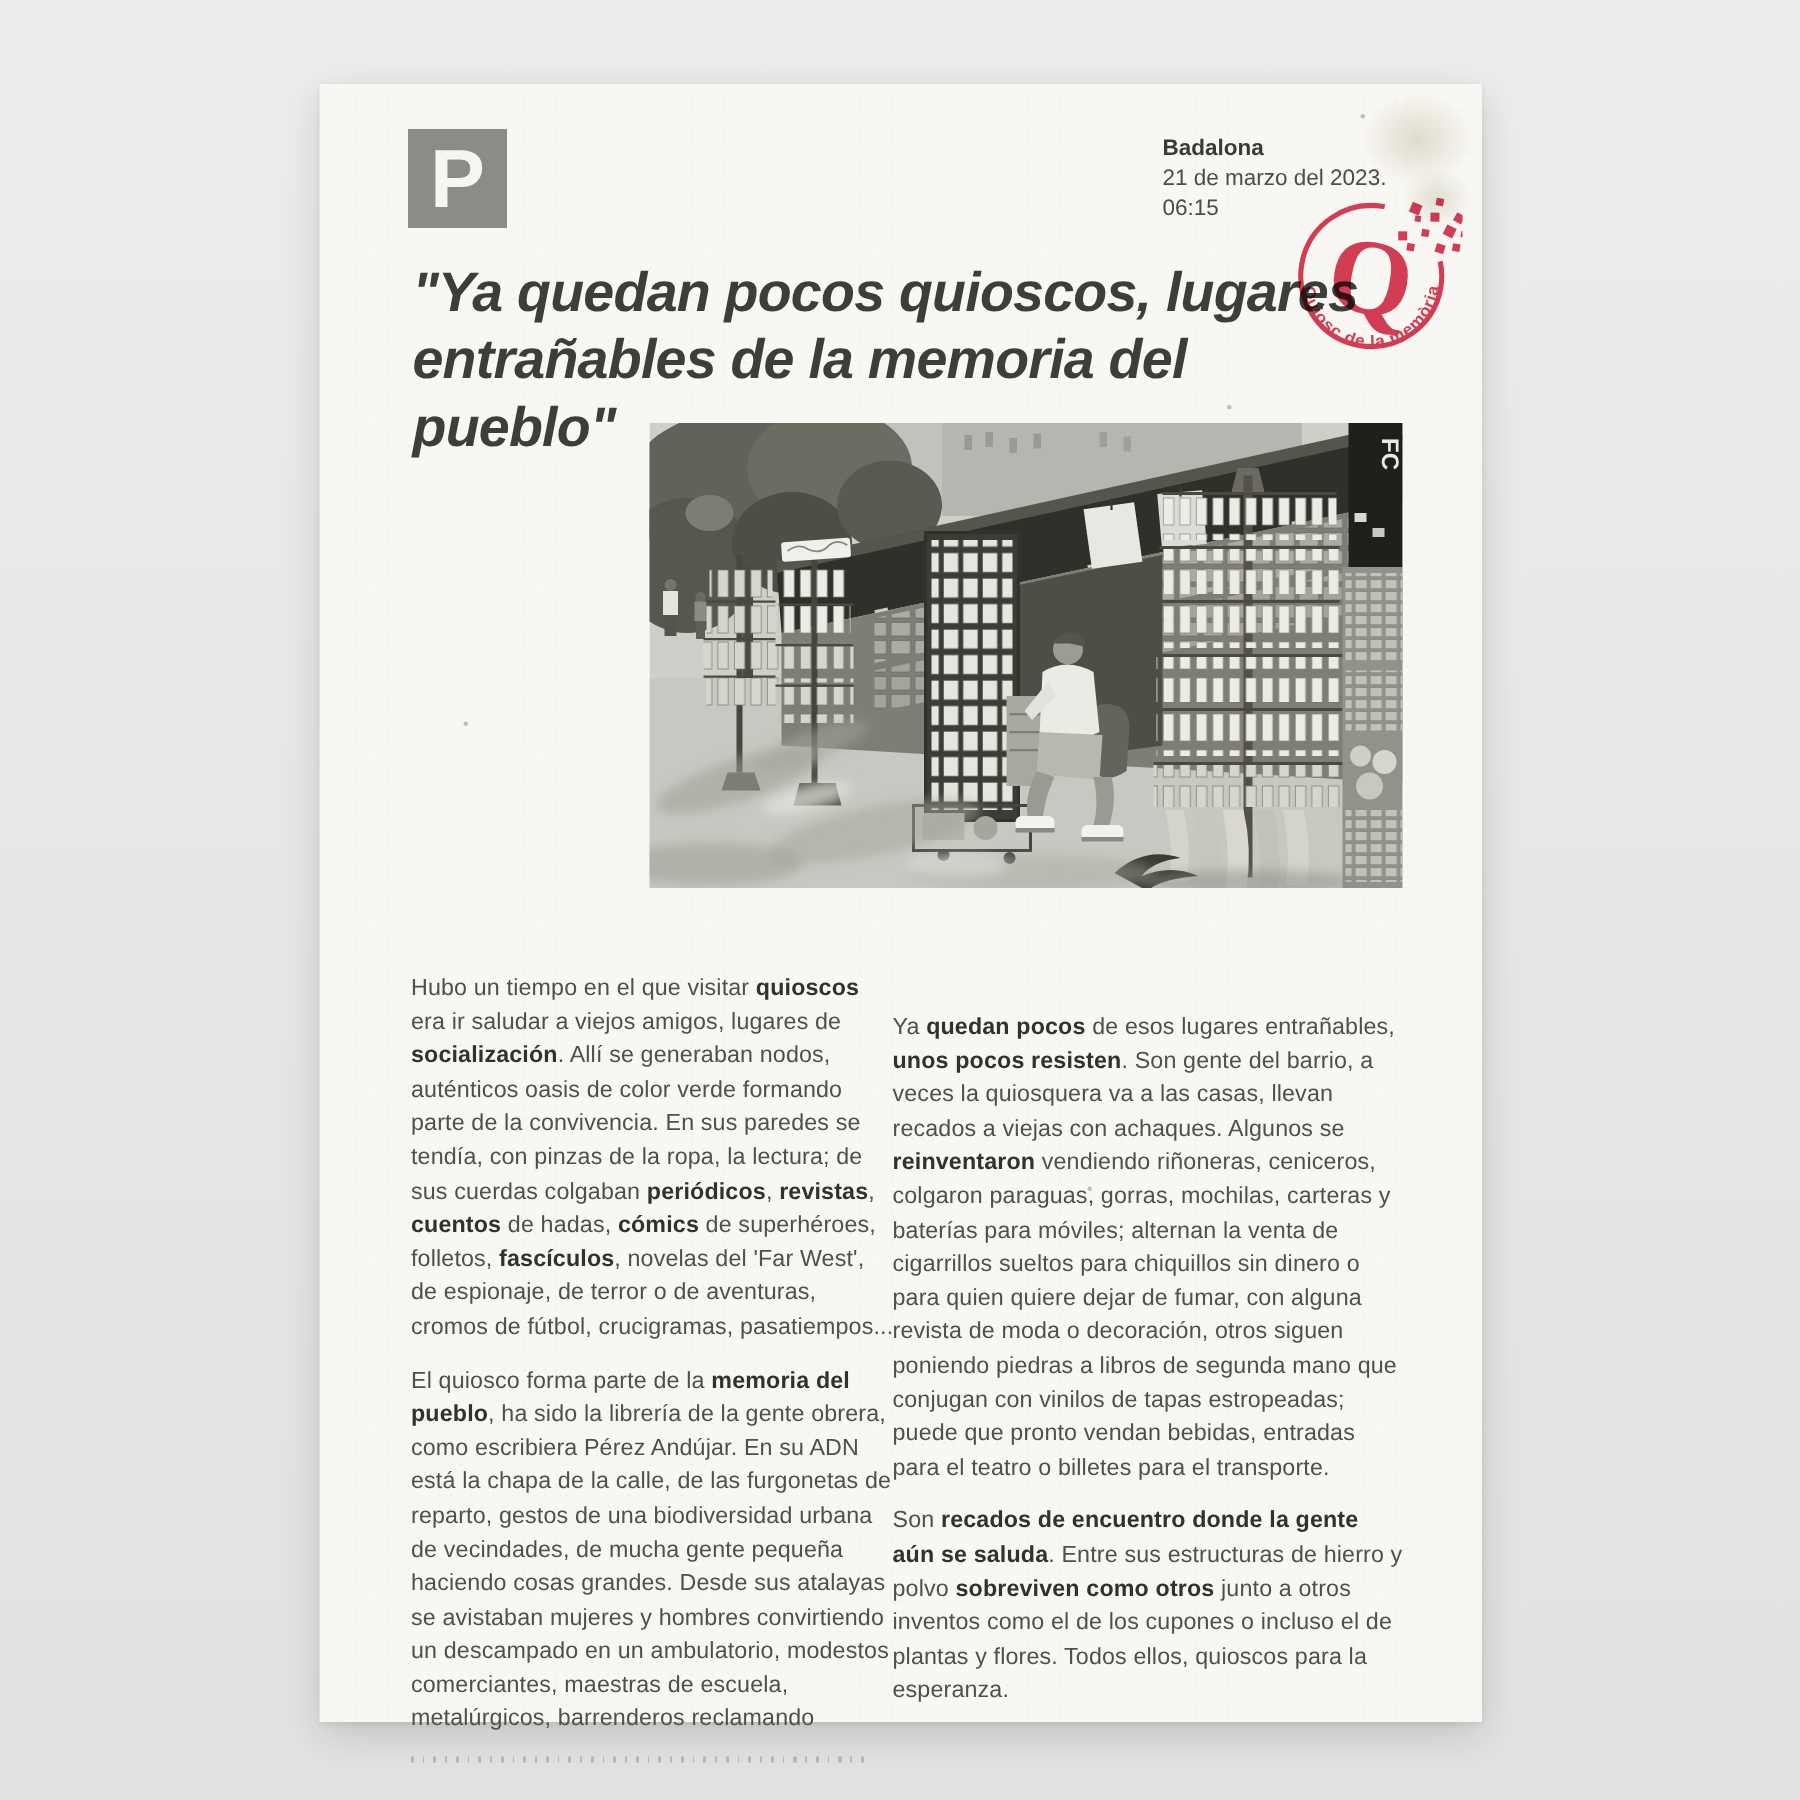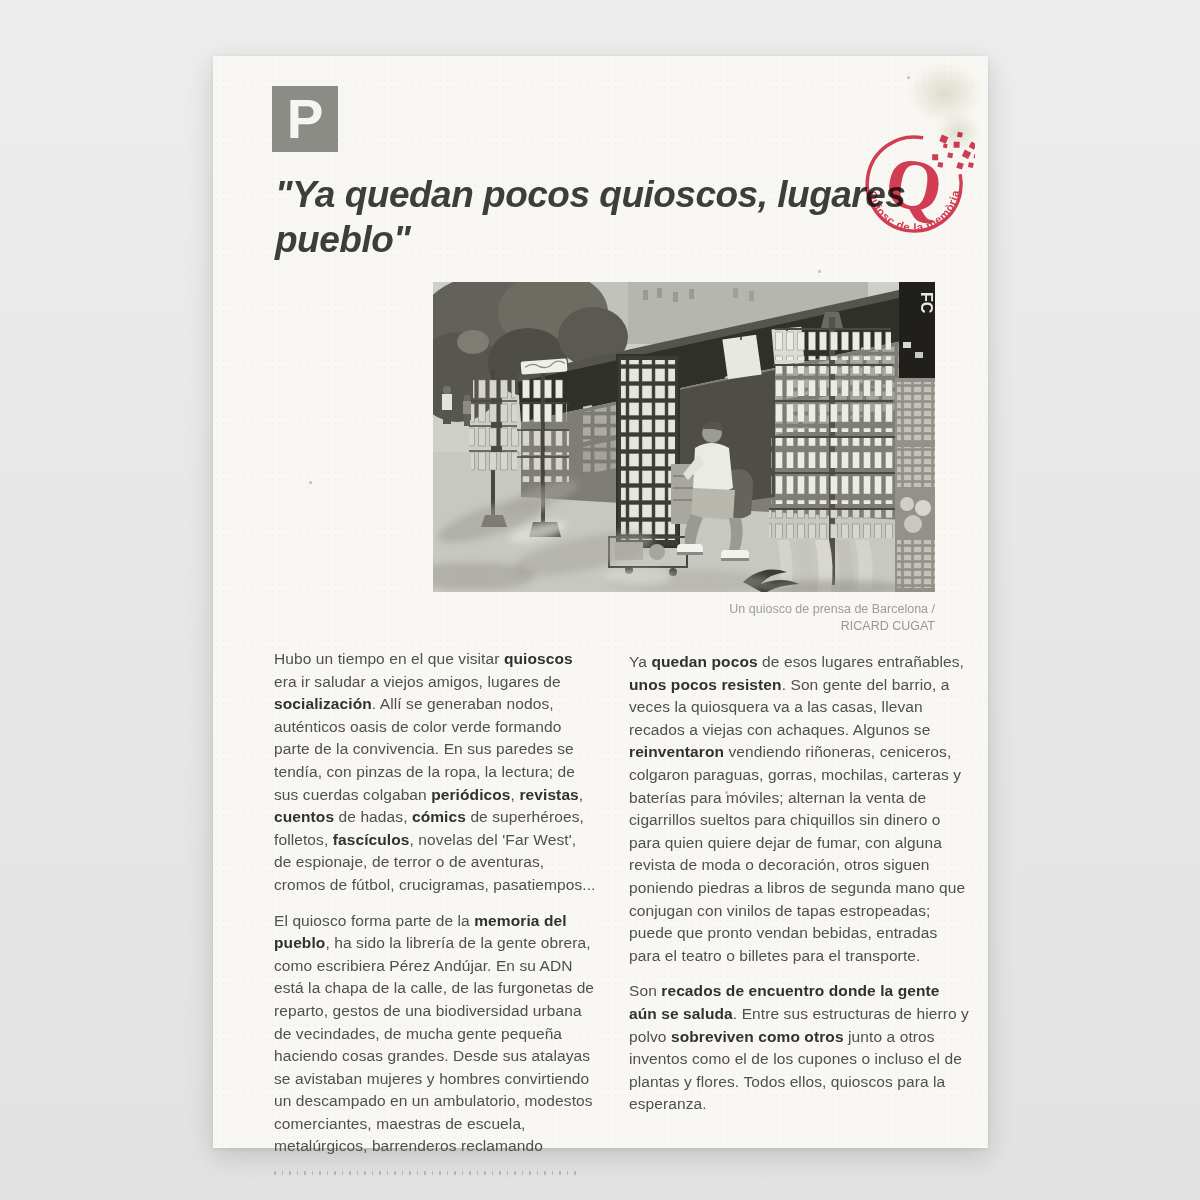--- a/index.html
+++ b/index.html
@@ -31,21 +31,21 @@
     font-style:italic;font-weight:bold;color:#3d3d3a;
     font-size:37px;line-height:45px;letter-spacing:-.5px;
   }
   .headline div{white-space:nowrap;}
   .stamp{position:absolute;left:640px;top:68px;width:122px;height:122px;z-index:2;mix-blend-mode:multiply;opacity:.95;}
   .photo{position:absolute;left:220px;top:226px;width:502px;height:310px;box-shadow:0 0 0 1px rgba(0,0,0,.06) inset;}
   .caption{position:absolute;left:380px;top:545px;width:342px;text-align:right;font-size:12.5px;line-height:17px;color:#9d9d96;}
   .caption .credit{color:#98988f;}
   .columns{position:absolute;left:45px;top:592px;width:677px;font-size:15.5px;line-height:22.6px;color:#4f4f4c;letter-spacing:.1px;}
   .col-left{position:absolute;left:16px;top:0;width:322px;}
-  .col-right{position:absolute;left:337px;top:3px;width:340px;margin-left:34px;}
+  .col-right{position:absolute;left:337px;top:26px;width:340px;}
   .columns p{margin:0 0 13px 0;}
   .columns b{color:#31312e;}
   .faded-line{
     height:4px;width:95%;margin-top:2px;opacity:.38;
     background:repeating-linear-gradient(90deg,#72726b 0 2px,transparent 2px 8px,#72726b 8px 9px,transparent 9px 15px);
   }
 </style>
 </head>
 <body>
 
@@ -55,23 +55,29 @@
   <div class="smudge s2"></div>
   <div class="speck" style="left:694px;top:20px;"></div>
   <div class="speck" style="left:605px;top:214px;"></div>
   <div class="speck" style="left:96px;top:425px;"></div>
   <div class="speck" style="left:512px;top:735px;"></div>
 
   <div class="logo">
     <span>P</span>
   </div>
 
+  <div class="dateline">
+    <div class="city">Badalona</div>
+    <div>21 de marzo del 2023.</div>
+    <div>06:15</div>
+  </div>
 
   <div class="headline">
     <div>"Ya quedan pocos quioscos, lugares</div>
+    <div>entrañables de la memoria del</div>
     <div>pueblo"</div>
   </div>
 
   <svg class="stamp" viewBox="0 0 122 122">
     <g transform="rotate(10 61 61)">
       <circle cx="61" cy="60" r="47" fill="none" stroke="#d6344e" stroke-width="3.4" pathLength="360" stroke-dasharray="293 67" stroke-dashoffset="22"></circle>
       <g fill="#d6344e">
         <rect x="79" y="7" width="7" height="7" transform="rotate(12 82 10)"></rect>
         <rect x="93" y="11" width="6" height="6" transform="rotate(-9 96 14)"></rect>
         <rect x="104" y="18" width="7" height="7" transform="rotate(16 107 21)"></rect>
@@ -279,24 +285,20 @@
       <ellipse cx="150" cy="272" rx="72" ry="16" fill="#a3a39c" opacity=".5" transform="rotate(-12 150 272)"></ellipse>
       <ellipse cx="40" cy="294" rx="62" ry="14" fill="#99998f" opacity=".5"></ellipse>
       <ellipse cx="255" cy="300" rx="82" ry="12" fill="#a8a8a0" opacity=".45"></ellipse>
       <ellipse cx="108" cy="215" rx="40" ry="10" fill="#a6a69e" opacity=".5" transform="rotate(-20 108 215)"></ellipse>
       <ellipse cx="105" cy="250" rx="30" ry="8" fill="#e4e4de" opacity=".7" transform="rotate(-15 105 250)"></ellipse>
       <ellipse cx="205" cy="295" rx="34" ry="8" fill="#e0e0da" opacity=".6"></ellipse>
       <ellipse cx="400" cy="306" rx="70" ry="8" fill="#8e8e86" opacity=".5"></ellipse>
     </g>
   </svg>
 
-  <div class="caption">
-    <div>Un quiosco de prensa de Barcelona /</div>
-    <div class="credit">RICARD CUGAT</div>
-  </div>
 
   <div class="columns">
     <div class="col-left">
       <p><span>Hubo un tiempo en el que visitar </span><b>quioscos</b><span> era ir saludar a viejos amigos, lugares de </span><b>socialización</b><span>. Allí se generaban nodos, auténticos oasis de color verde formando parte de la convivencia. En sus paredes se tendía, con pinzas de la ropa, la lectura; de sus cuerdas colgaban </span><b>periódicos</b><span>, </span><b>revistas</b><span>, </span><b>cuentos</b><span> de hadas, </span><b>cómics</b><span> de superhéroes, folletos, </span><b>fascículos</b><span>, novelas del 'Far West', de espionaje, de terror o de aventuras, cromos de fútbol, crucigramas, pasatiempos...</span></p>
       <p><span>El quiosco forma parte de la </span><b>memoria del pueblo</b><span>, ha sido la librería de la gente obrera, como escribiera Pérez Andújar. En su ADN está la chapa de la calle, de las furgonetas de reparto, gestos de una biodiversidad urbana de vecindades, de mucha gente pequeña haciendo cosas grandes. Desde sus atalayas se avistaban mujeres y hombres convirtiendo un descampado en un ambulatorio, modestos comerciantes, maestras de escuela, metalúrgicos, barrenderos reclamando</span></p>
       <div class="faded-line"></div>
     </div>
     <div class="col-right">
       <p><span>Ya </span><b>quedan pocos</b><span> de esos lugares entrañables, </span><b>unos pocos resisten</b><span>. Son gente del barrio, a veces la quiosquera va a las casas, llevan recados a viejas con achaques. Algunos se </span><b>reinventaron</b><span> vendiendo riñoneras, ceniceros, colgaron paraguas, gorras, mochilas, carteras y baterías para móviles; alternan la venta de cigarrillos sueltos para chiquillos sin dinero o para quien quiere dejar de fumar, con alguna revista de moda o decoración, otros siguen poniendo piedras a libros de segunda mano que conjugan con vinilos de tapas estropeadas; puede que pronto vendan bebidas, entradas para el teatro o billetes para el transporte.</span></p>
       <p><span>Son </span><b>recados de encuentro donde la gente aún se saluda</b><span>. Entre sus estructuras de hierro y polvo </span><b>sobreviven como otros</b><span> junto a otros inventos como el de los cupones o incluso el de plantas y flores. Todos ellos, quioscos para la esperanza.</span></p>

